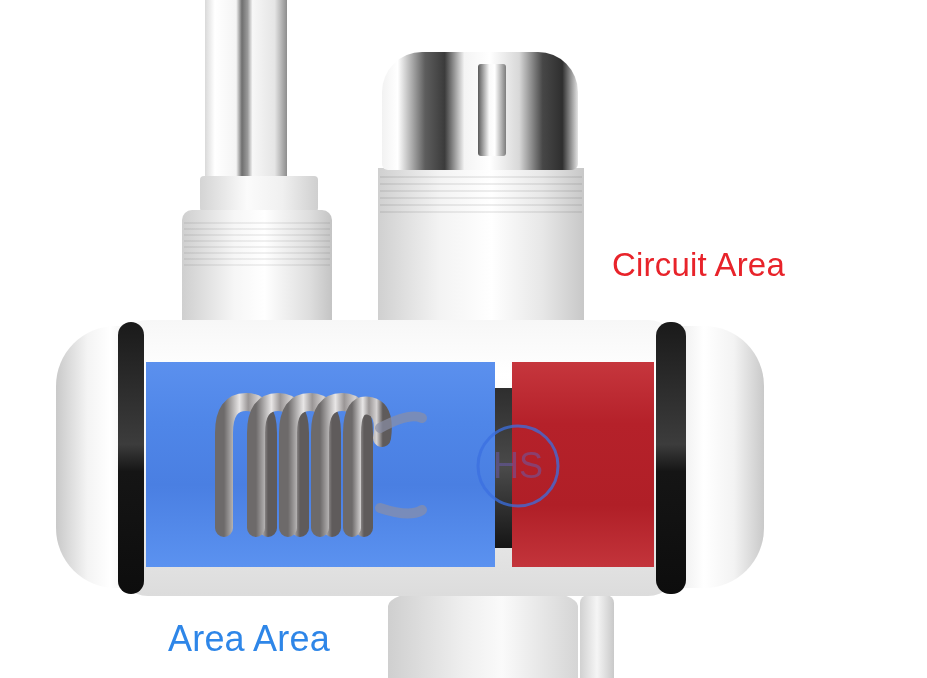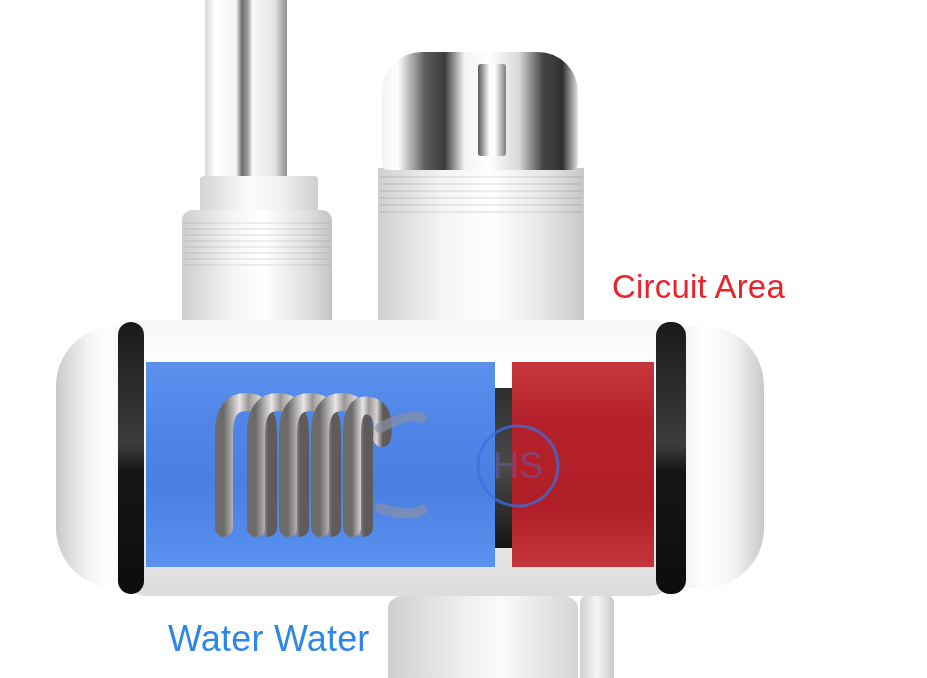--- a/index.html
+++ b/index.html
@@ -45,21 +45,21 @@
   .coil { left:210px; top:388px; width:220px; height:160px; }
   
   .logo { left:470px; top:418px; width:96px; height:96px; }
   
   .stem { left:388px; top:592px; width:190px; height:86px;
     background:linear-gradient(90deg,#cfcfcf,#efefef 40%,#fafafa 60%,#d5d5d5); border-radius:40px 40px 0 0 / 14px 14px 0 0; }
   .cable { left:580px; top:595px; width:34px; height:83px;
     background:linear-gradient(90deg,#d1d1d1,#f5f5f5 50%,#c9c9c9); border-radius:8px 8px 0 0; }
   
   .label { font-weight:400; white-space:nowrap; letter-spacing:0.2px; }
-  .label-circuit { left:612px; top:246px; font-size:33px; color:#e8232a;margin-top:22px; }
+  .label-circuit { left:612px; top:246px; font-size:33px; color:#e8232a; }
   .label-water { left:168px; top:618px; font-size:36px; color:#2e86e8; }
 </style>
 </head>
 <body>
 
 <div class="abs pipe"></div>
 <div class="abs pipe-collar"></div>
 <div class="abs pipe-nut"></div>
 <div class="abs pipe-nut-grooves"></div>
 
@@ -104,13 +104,13 @@
 </svg>
 
 <div class="abs circuit-panel"></div>
 
 <svg class="abs logo" viewBox="0 0 96 96">
   <circle cx="48" cy="48" r="40" fill="none" stroke="#3b6fe0" stroke-width="3" opacity="0.75"></circle>
   <text x="48" y="60" text-anchor="middle" font-size="36" font-family="Liberation Sans, sans-serif" fill="#6a5aa8" opacity="0.55">HS</text>
 </svg>
 
 <div class="abs label label-circuit">Circuit Area</div>
-<div class="abs label label-water">Water Water</div>
+<div class="abs label label-water">Area Area</div>
 
 </body></html>

